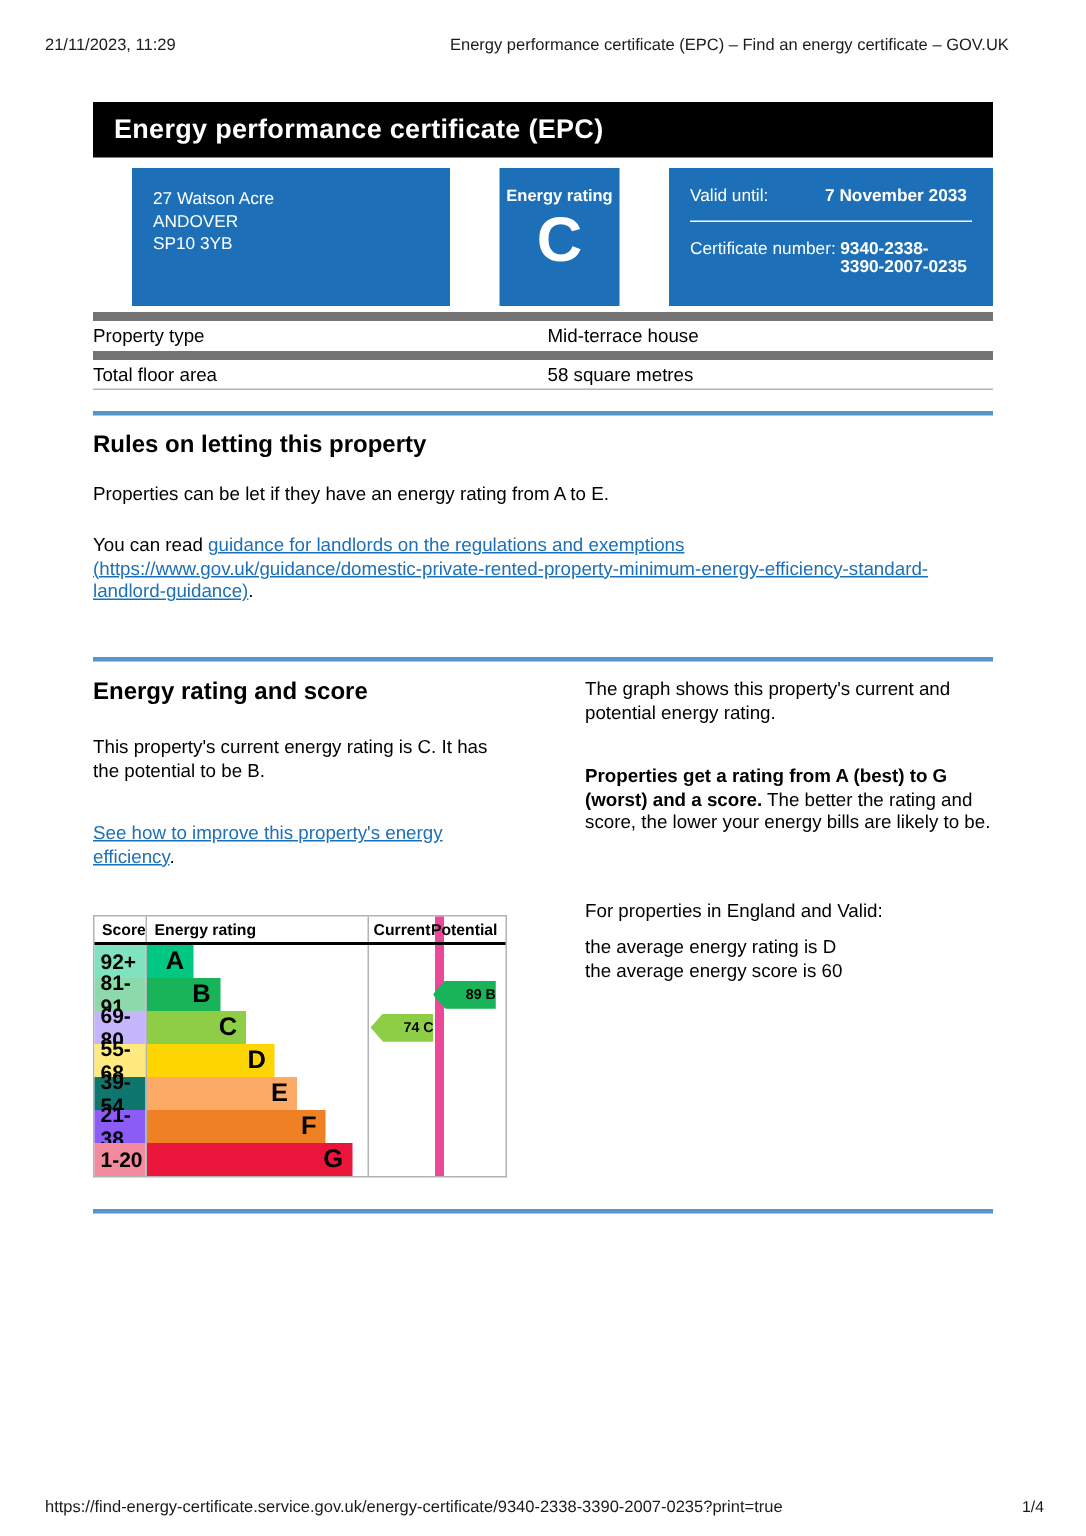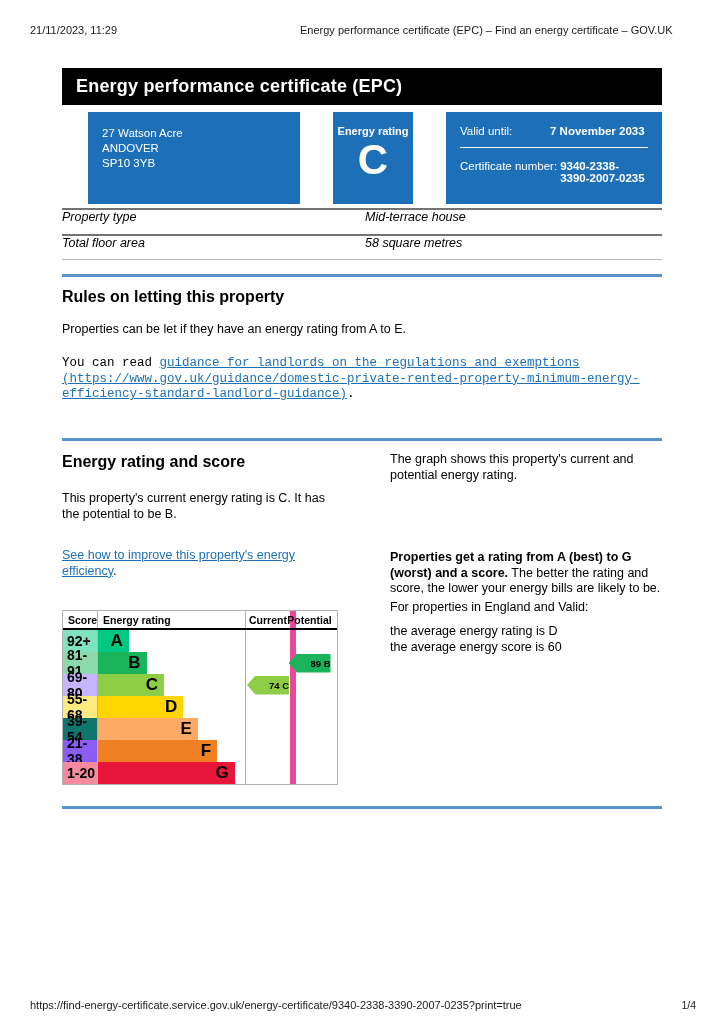--- a/index.html
+++ b/index.html
@@ -32,21 +32,21 @@
   .panel-rating .rating-letter { font-size: 42px; font-weight: bold; line-height: 46px; }
   .panel-validity { flex: 1; padding: 13px 14px 0 14px; font-size: 11.5px; }
   .validity-row { display: flex; align-items: baseline; }
   .validity-row .lbl { width: 90px; flex: none; }
   .validity-row .lbl.wide { width: auto; margin-right: 3px; }
   .validity-row .val { font-weight: bold; }
   .validity-divider { border-bottom: 1px solid #fff; margin: 10px 0 12px 0; }
 
   
   .prop-table { width: 100%; font-size: 12.5px; }
-  .prop-row { display: flex; border-top: 2px solid #737373; height: 26px; align-items: flex-start; font-style: italic; }
+  .prop-row { display: flex; border-top: 6px solid #737373; height: 26px; align-items: center; }
   .prop-row:last-child { border-bottom: 1px solid #b1b4b6; }
   .prop-label { width: 303px; }
 
   
   .rule { height: 3px; background: #5694ca; width: 100%; }
 
   h2 { font-size: 16px; font-weight: bold; color: #000; }
   p, .para { font-size: 12.5px; line-height: 15.5px; }
   a { color: #1d70b8; text-decoration: underline; cursor: pointer; }
   .bold { font-weight: bold; }
@@ -120,21 +120,21 @@
     <div class="prop-row">
       <span class="prop-label">Total floor area</span>
       <span>58 square metres</span>
     </div>
   </div>
 
   <div class="abs rule" style="top:274px;"></div>
 
   <h2 class="abs" style="top:288px;">Rules on letting this property</h2>
   <p class="abs" style="top:322px; width:600px;">Properties can be let if they have an energy rating from A to E.</p>
-  <p class="abs" style="top:356px; width:600px;font-family:Liberation Mono, monospace;">
+  <p class="abs" style="top:356px; width:600px;">
     <span>You can read </span><a>guidance for landlords on the regulations and exemptions (https://www.gov.uk/guidance/domestic-private-rented-property-minimum-energy-efficiency-standard-landlord-guidance)</a><span>.</span>
   </p>
 
   <div class="abs rule" style="top:438px;"></div>
 
   <div class="abs" style="top:452px; width:100%; height:340px; position:absolute;">
     <div class="col-left" style="top:0;">
       <h2 class="abs" style="top:1px; width:280px;">Energy rating and score</h2>
       <p class="abs" style="top:39px; width:272px;">This property's current energy rating is C. It has the potential to be B.</p>
       <p class="abs" style="top:96px; width:272px;">
@@ -222,21 +222,21 @@
               </div>
               <div class="cell col-current"></div>
               <div class="cell col-potential"></div>
             </div>
           </div>
       </div>
     </div>
 
     <div class="col-right" style="top:0;">
       <p class="abs" style="top:0; width:276px;">The graph shows this property's current and potential energy rating.</p>
-      <p class="abs" style="top:58px; width:276px;margin-top:40px;">
+      <p class="abs" style="top:58px; width:276px;">
         <span class="bold">Properties get a rating from A (best) to G (worst) and a score.</span><span> The better the rating and score, the lower your energy bills are likely to be.</span>
       </p>
       <p class="abs" style="top:148px; width:276px;">For properties in England and Valid:</p>
       <p class="abs" style="top:172px; width:276px;">the average energy rating is D</p>
       <p class="abs" style="top:188px; width:276px;">the average energy score is 60</p>
     </div>
   </div>
 
   <div class="abs rule" style="top:806px;"></div>
 </div>

